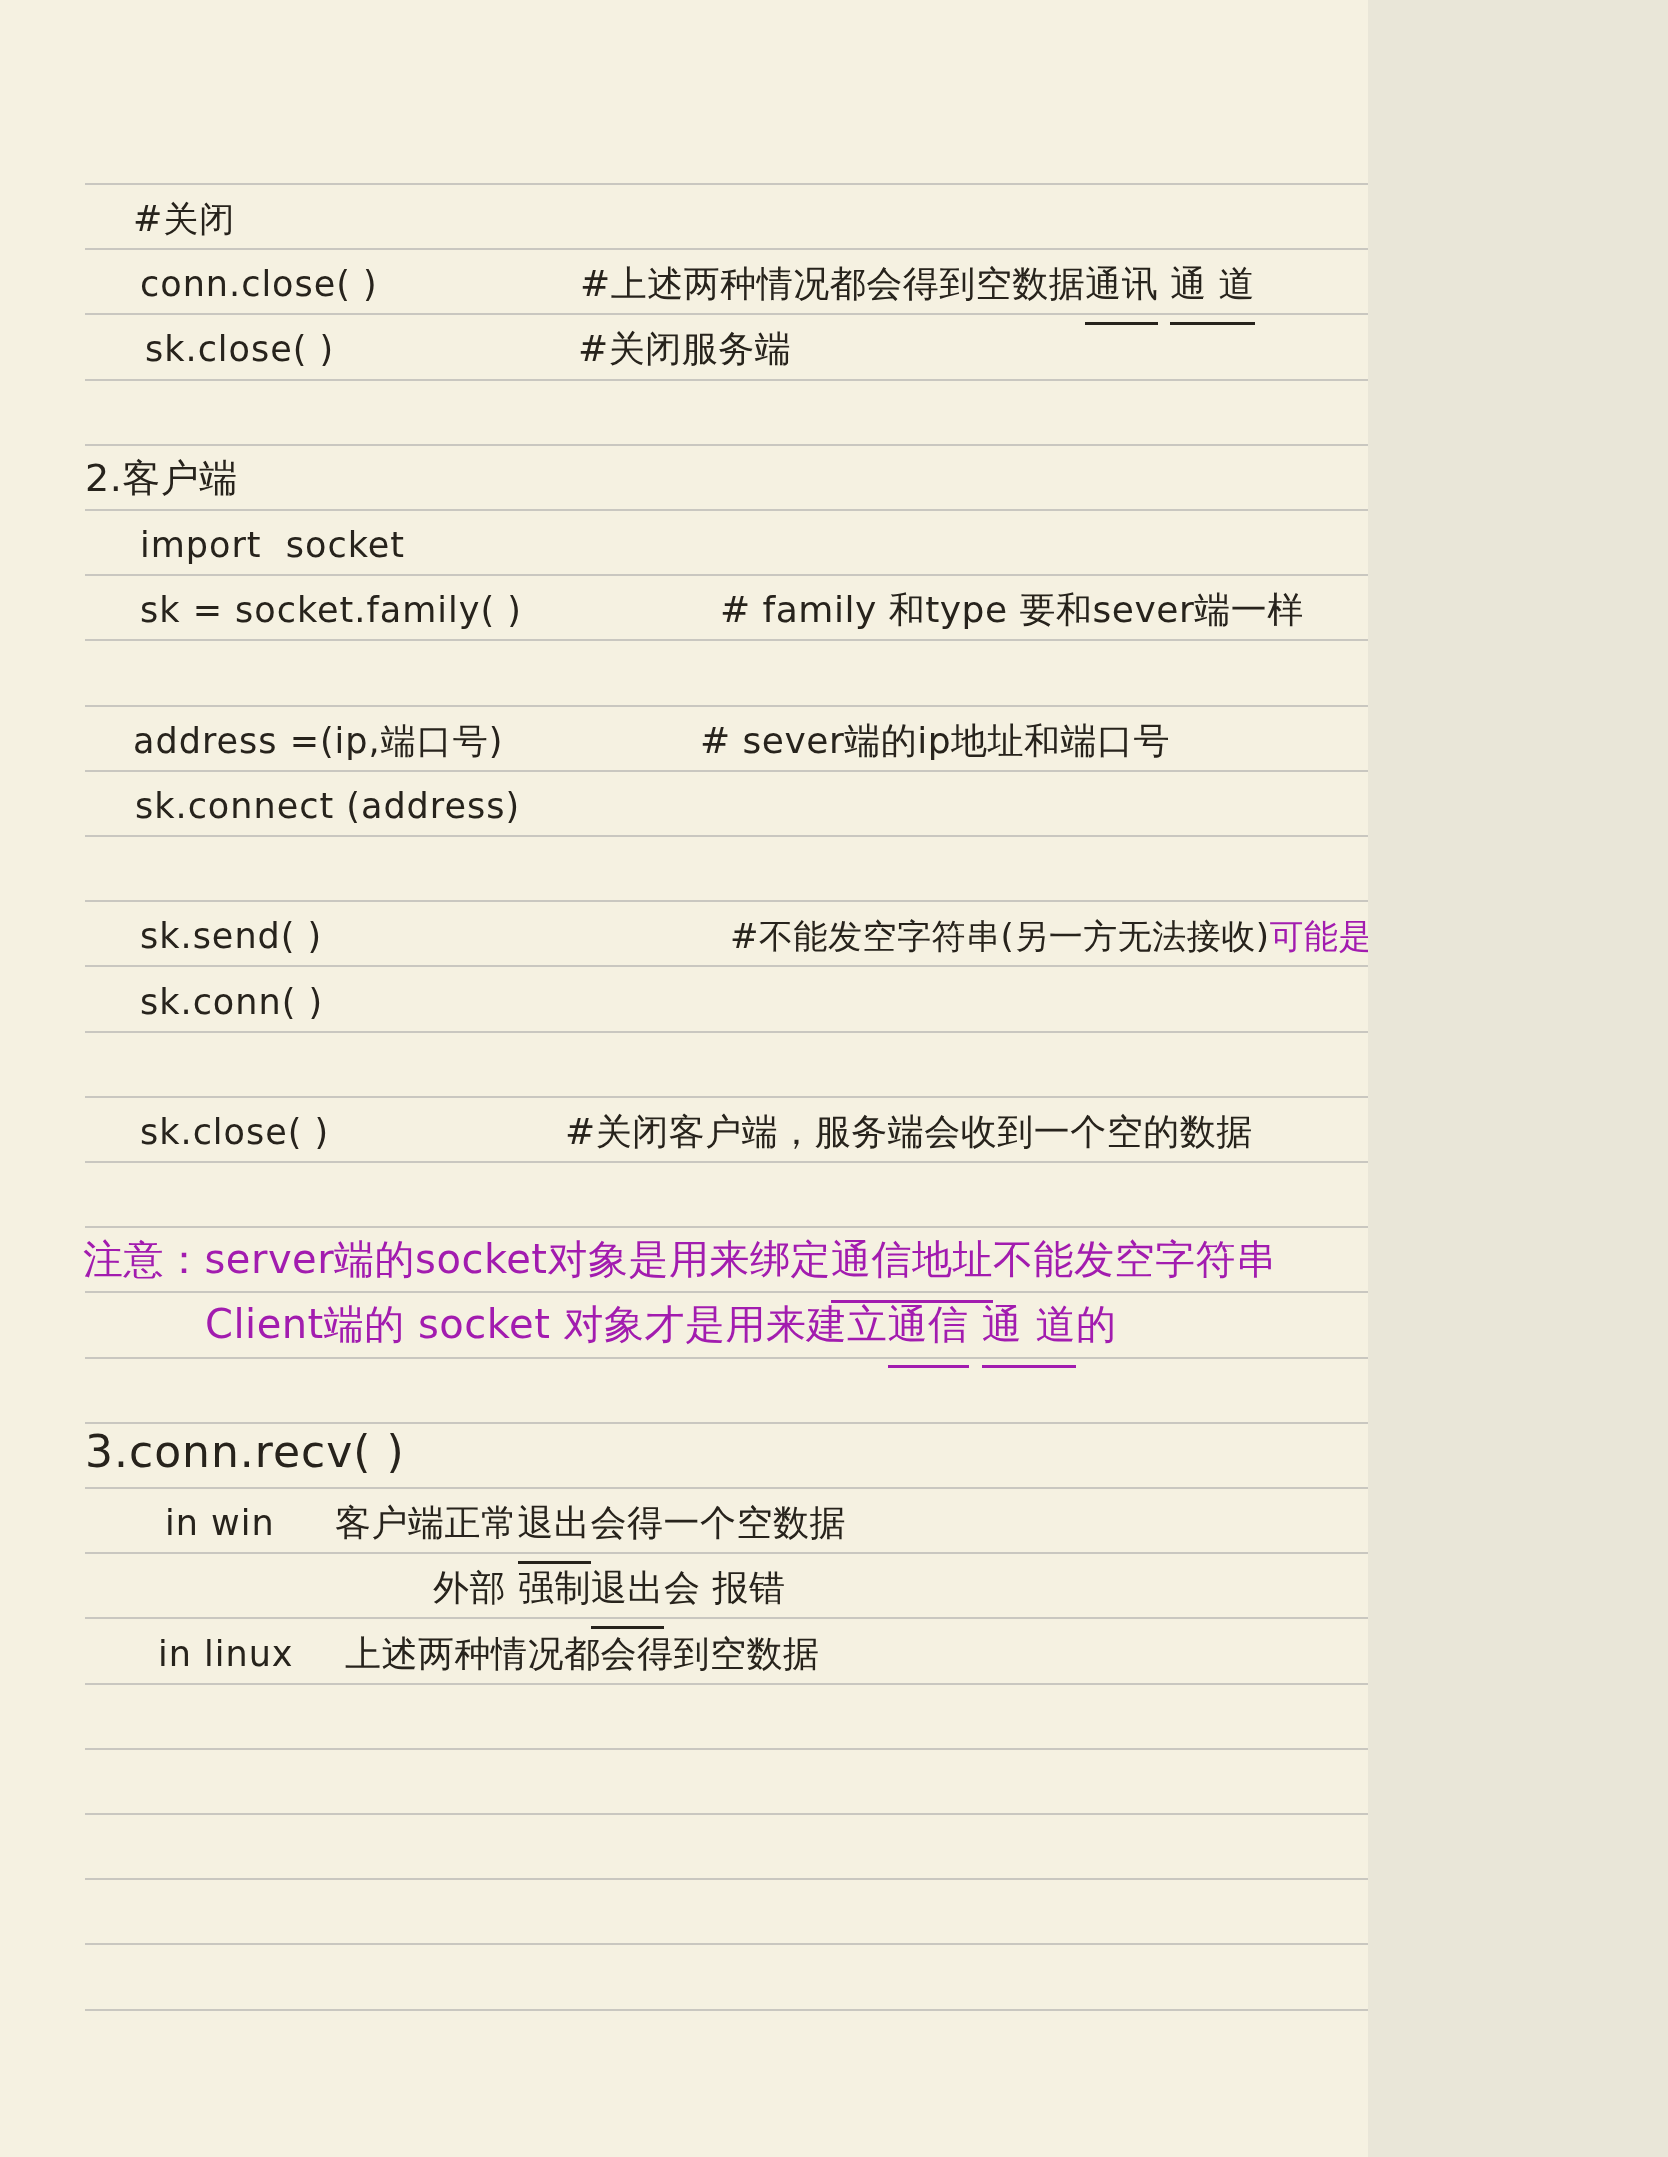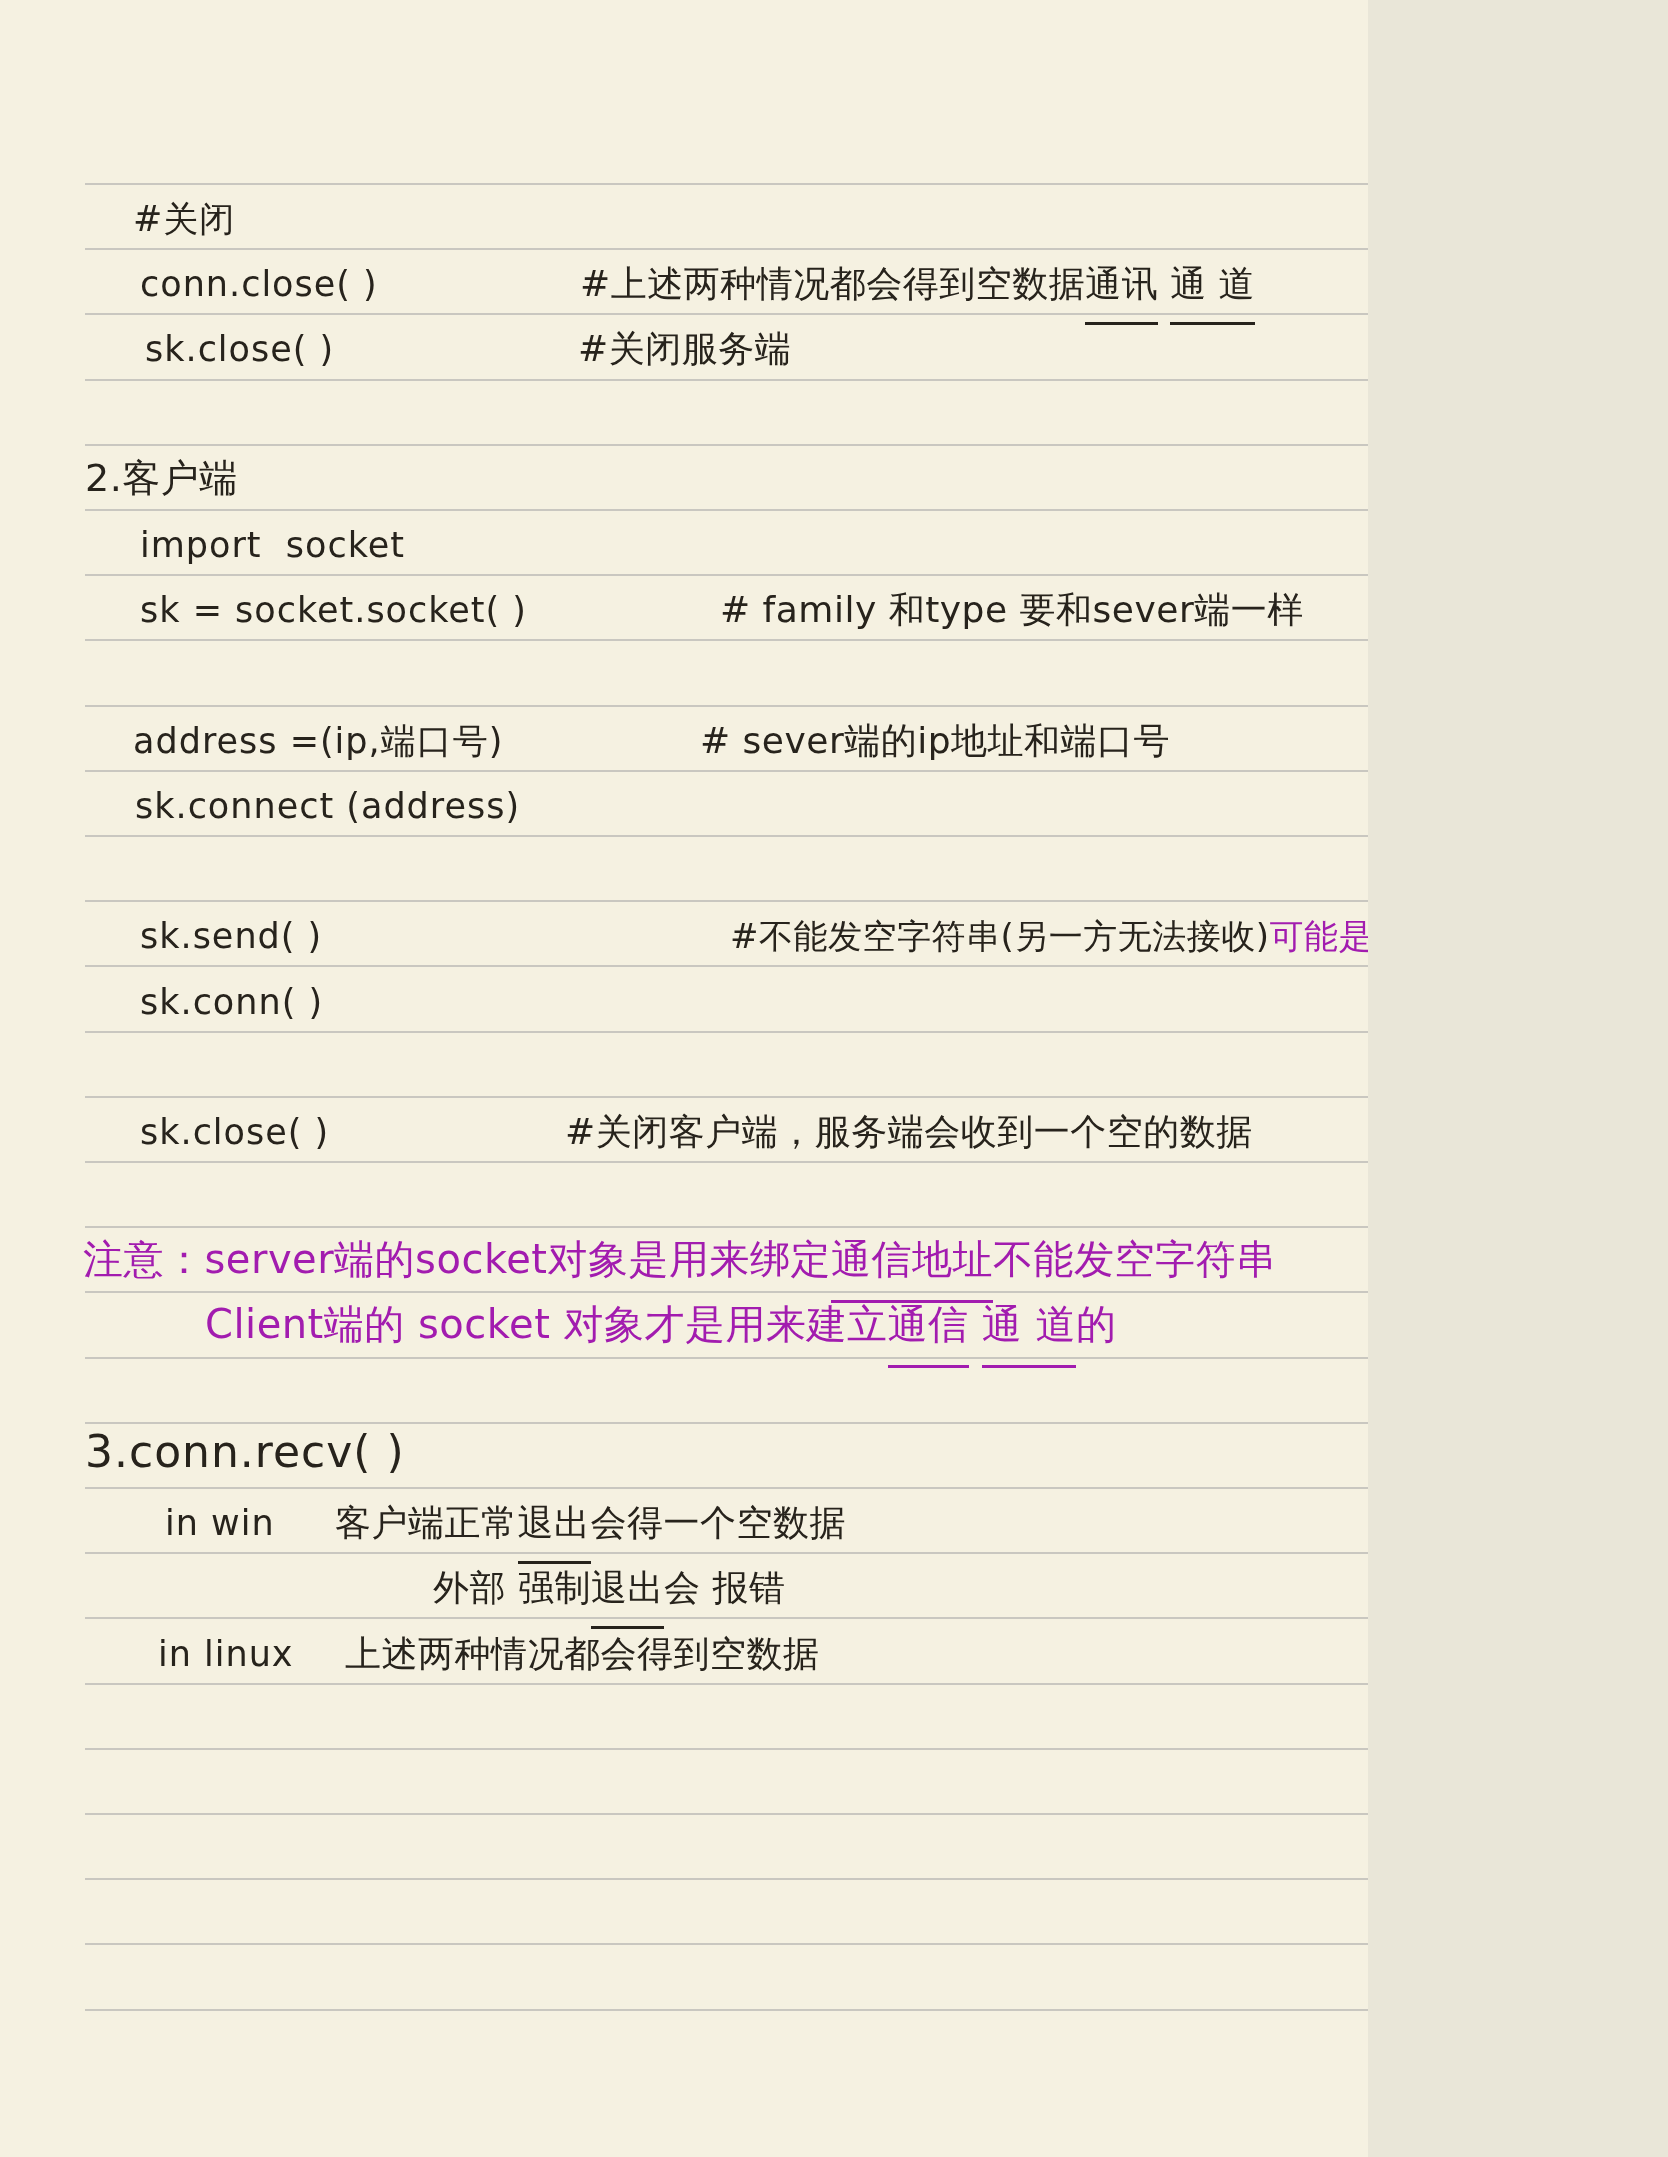--- a/index.html
+++ b/index.html
@@ -59,21 +59,21 @@
   <div class="t code" style="top:256px;left:140px">conn.close( )</div>
   <div class="t" style="top:256px;left:580px"><span>#上述两种情况都会得到空数据</span><span class="u">通讯</span><span> </span><span class="u">通 道</span></div>
 
   <div class="t code" style="top:321px;left:145px">sk.close( )</div>
   <div class="t" style="top:321px;left:578px">#关闭服务端</div>
 
   <div class="t h2" style="top:450px;left:85px">2.客户端</div>
 
   <div class="t code" style="top:517px;left:140px">import  socket</div>
 
-  <div class="t code" style="top:582px;left:140px">sk = socket.socket( )</div>
+  <div class="t code" style="top:582px;left:140px">sk = socket.family( )</div>
   <div class="t" style="top:582px;left:720px"># family 和type 要和sever端一样</div>
 
   <div class="t code" style="top:713px;left:133px">address =(ip,端口号)</div>
   <div class="t" style="top:713px;left:700px"># sever端的ip地址和端口号</div>
 
   <div class="t code" style="top:778px;left:135px">sk.connect (address)</div>
 
   <div class="t code" style="top:908px;left:140px">sk.send( )</div>
   <div class="t small" style="top:908px;left:730px"><span>#不能发空字符串(另一方无法接收)</span><span class="red">可能是Pycharm的问题</span></div>
 

